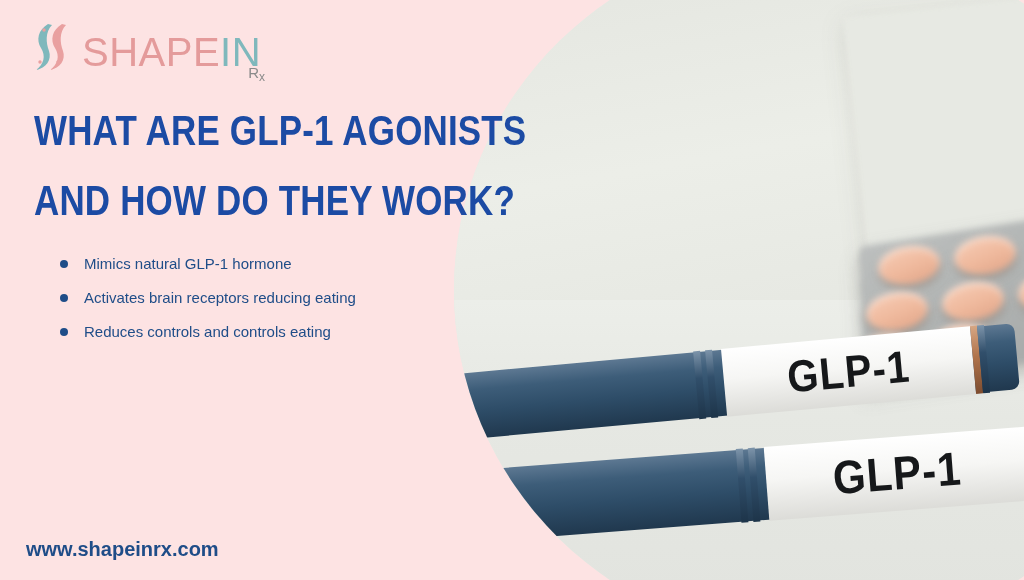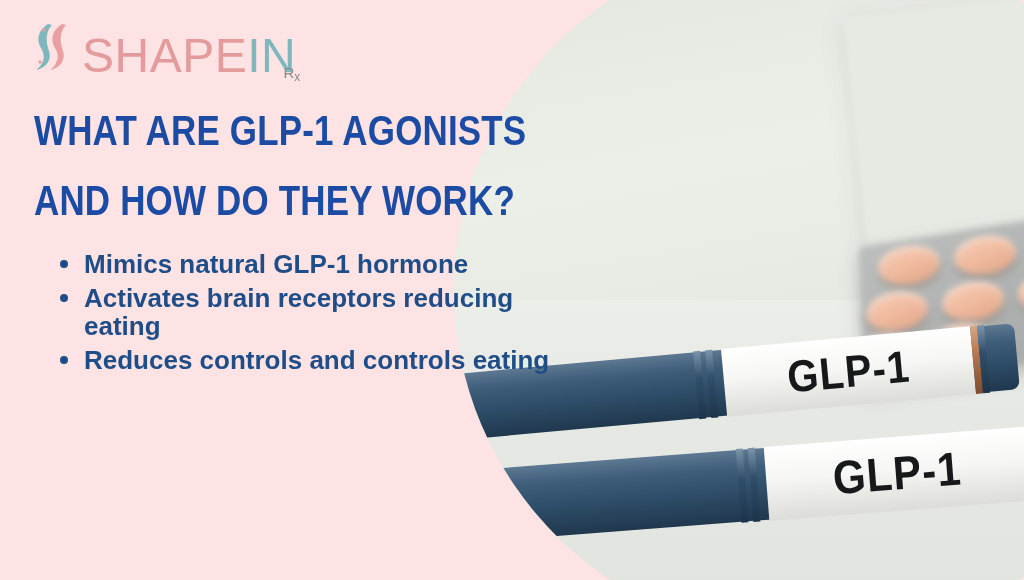--- a/index.html
+++ b/index.html
@@ -87,21 +87,21 @@
     background:linear-gradient(180deg,#7d94aa 0%,#314f6b 40%,#1d3449 100%);
   }
   .pen-ring.copper {
     background:linear-gradient(180deg,#d6a683 0%,#b0744c 45%,#7d4c2f 100%);
   }
 
   
   #logo { position:absolute; left:28px; top:18px; display:flex; align-items:flex-start; }
   #logo-mark { width:52px; height:58px; flex:0 0 auto; }
   #logo-type { margin-left:2px; position:relative; padding-top:14px; }
-  .logo-word { font-size:48px; letter-spacing:.5px; line-height:1; }
+  .logo-word { font-size:40px; letter-spacing:.5px; line-height:1; }
   .lw-shape { color:#e49b9b; font-weight:400; }
   .lw-in { color:#7fb8bc; font-weight:400; }
   #logo-rx {
     position:absolute; right:-4px; top:46px;
     font-size:15px; color:#8a8a8a; letter-spacing:0;
   }
   #logo-rx .sub { font-size:12px; vertical-align:-3px; }
 
   #headline {
     position:absolute; left:34px; top:96px; width:560px;
@@ -115,22 +115,22 @@
     transform-origin:left top;
   }
 
   #bullets {
     position:absolute; left:58px; top:250px; width:530px;
     list-style:none;
   }
   #bullets li {
     position:relative;
     color:#1f4d88;
-    font-size:26px;
-    font-weight:bold;
+    font-size:15px;
+    font-weight:normal;
     line-height:28px;
     padding-left:26px;
     margin-bottom:6px;
   }
   #bullets li:before {
     content:""; position:absolute; left:2px; top:10px;
     width:8px; height:8px; border-radius:50%;
     background:#1f4d88;
   }
 
@@ -204,14 +204,15 @@
   </div>
 
   <h1 id="headline">WHAT ARE GLP-1 AGONISTS AND HOW DO THEY WORK?</h1>
 
   <ul id="bullets">
     <li>Mimics natural GLP-1 hormone</li>
     <li>Activates brain receptors reducing eating</li>
     <li>Reduces controls and controls eating</li>
   </ul>
 
+  <div id="site-url">www.shapeinrx.com</div>
 
 </div>
 
 </body></html>

